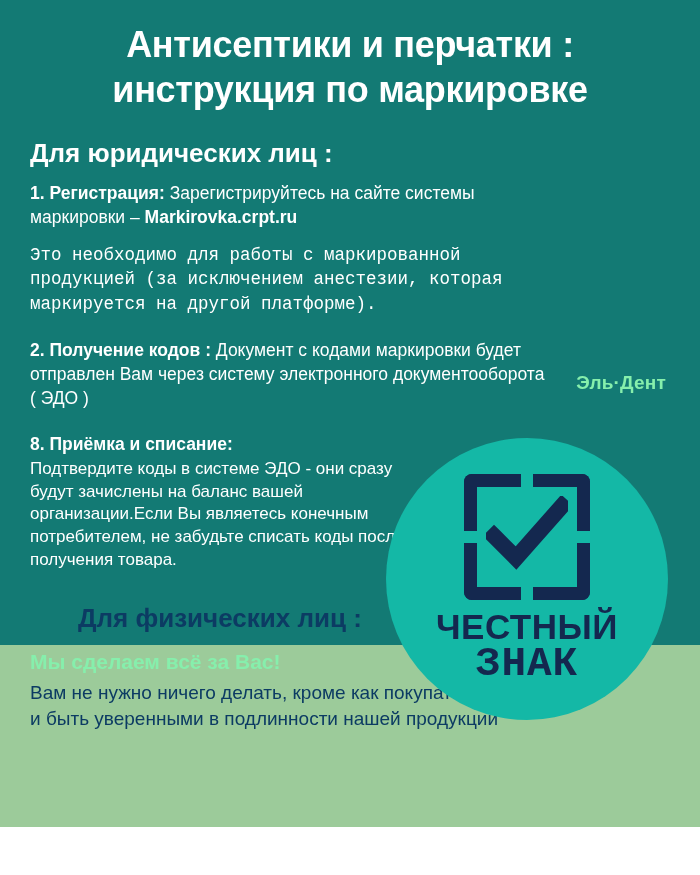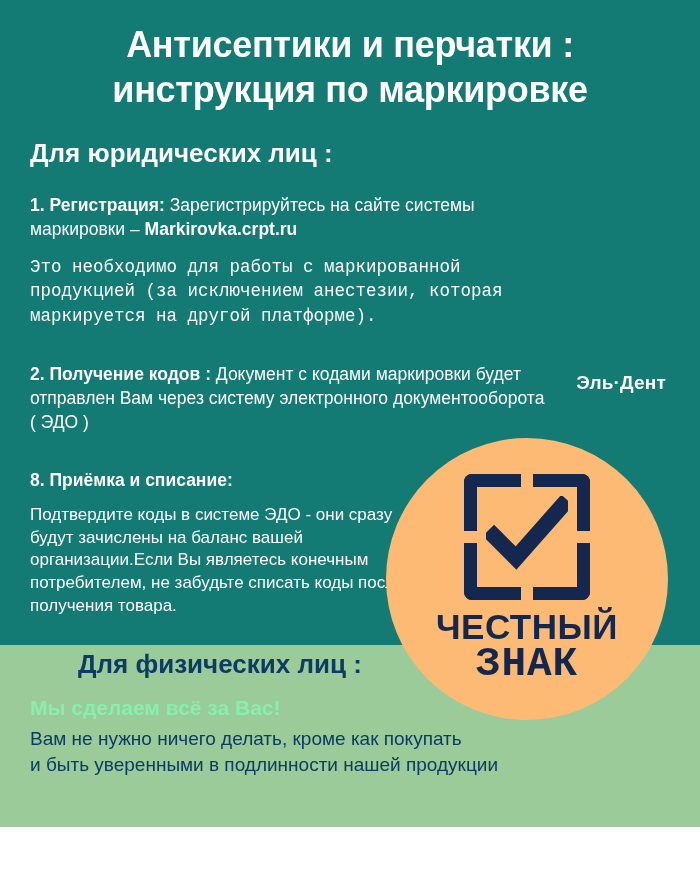--- a/index.html
+++ b/index.html
@@ -68,21 +68,21 @@
     padding: 12px 30px 0 30px;
     color: #ffffff;
     font-size: 17.5px;
     line-height: 1.38;
     max-width: 520px;
   }
   .body-block.narrow {
     max-width: 400px;
   }
   .body-block p {
-    margin: 12px 0 14px 0;
+    margin: 0 0 14px 0;
   }
   .body-block .lead {
     font-weight: bold;
   }
   .body-block .strong {
     font-weight: bold;
   }
   .small-lines {
     font-size: 17px;
     line-height: 1.33;
@@ -104,36 +104,36 @@
     font-size: 19px;
     line-height: 1.35;
     margin: 0;
   }
 
   
   .brand {
     position: absolute;
     right: 34px;
     top: 372px;
-    color: #ffffff;
+    color: #86efac;
     font-size: 19px;
     font-weight: bold;
     letter-spacing: 0.2px;
     z-index: 8;
   }
 
   
   .badge {
     position: absolute;
     left: 386px;
     top: 438px;
     width: 282px;
     height: 282px;
     border-radius: 50%;
-    background: #fdba74;
+    background: #14b8a6;
     z-index: 7;
     display: flex;
     flex-direction: column;
     align-items: center;
     justify-content: flex-start;
   }
   .badge-mark {
     position: relative;
     width: 126px;
     height: 126px;

